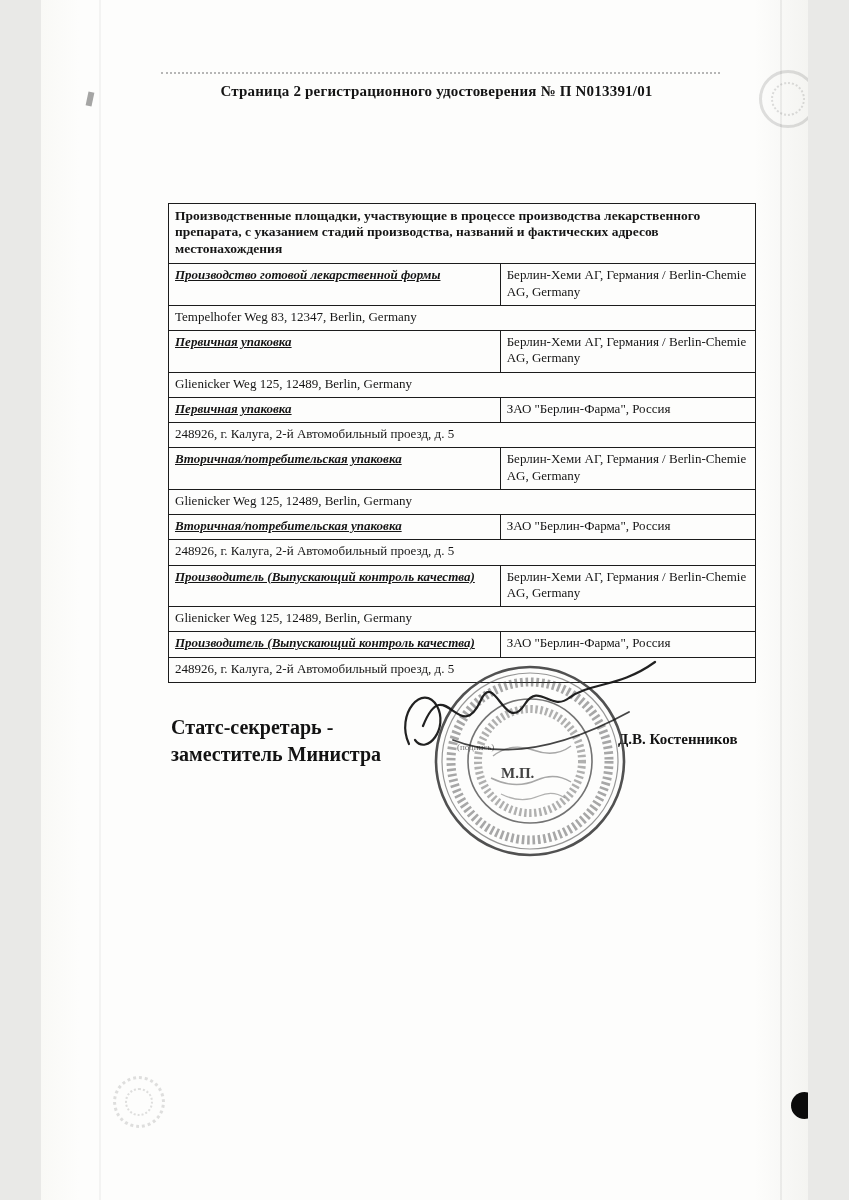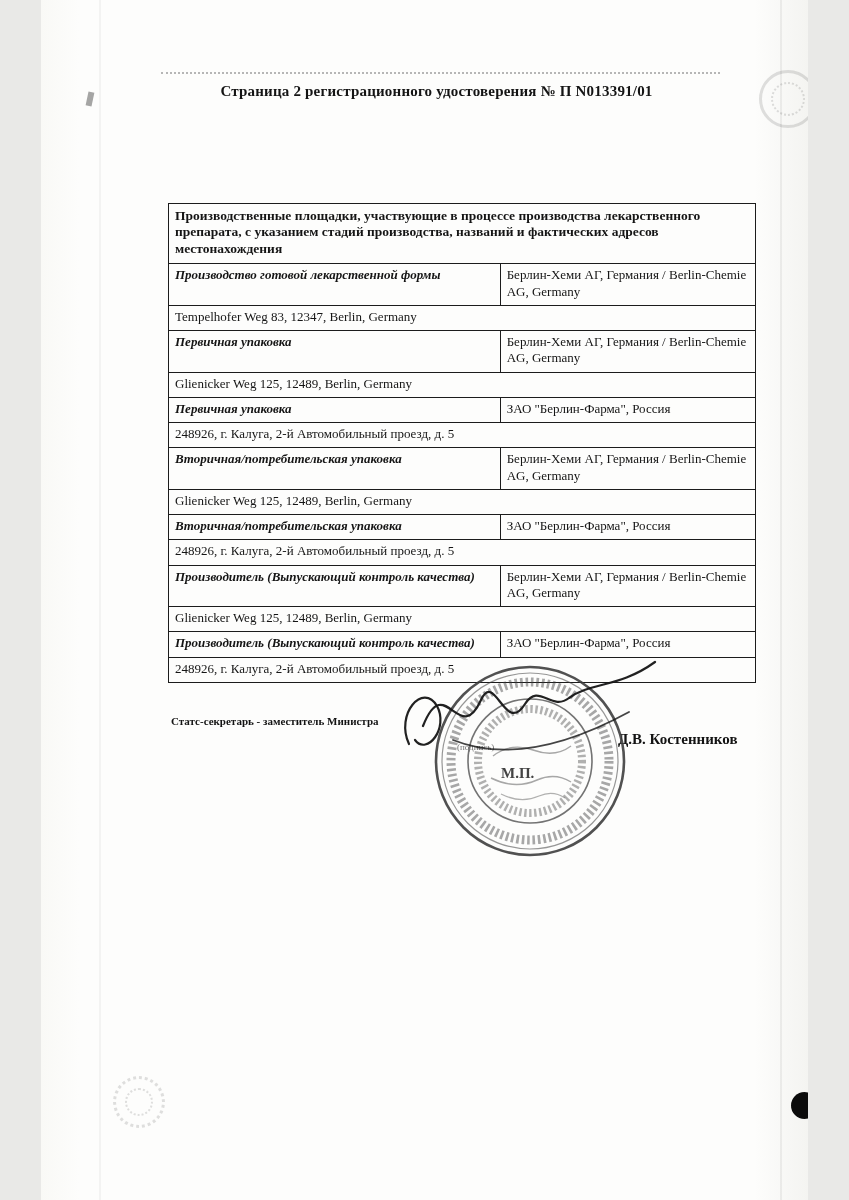--- a/index.html
+++ b/index.html
@@ -56,28 +56,28 @@
     border-collapse: collapse;
     font-size: 13px; line-height: 1.25;
     color: #151515;
   }
   table.prod-table td {
     border: 1.6px solid #1c1c1c;
     padding: 3px 6px 5px 6px;
     vertical-align: top;
   }
   .title-cell { font-weight: 700; font-size: 13.5px; line-height: 1.22; padding: 4px 6px 6px 6px !important; }
-  .label-cell { width: 56.5%; font-style: italic; font-weight: 700; }
+  .label-cell { width: 56.5%; font-style: italic; font-weight: 700; text-decoration: underline; }
   .value-cell { font-weight: 400; margin-top: 13px; }
   .address-cell { font-weight: 400; margin-left: 7px; }
 
   
   .sign-title {
     position: absolute; left: 130px; top: 714px; width: 245px;
-    font-size: 11px; font-weight: 700; line-height: 1.35; color: #131313;
+    font-size: 20px; font-weight: 700; line-height: 1.35; color: #131313;
   }
   .sign-name {
     position: absolute; left: 577px; top: 707px;
     font-size: 15px; font-weight: 700; color: #131313; margin-top: 24px;
   }
 
   
   svg.stamp { position: absolute; left: 386px; top: 658px; width: 206px; height: 206px; opacity: 0.88; }
   .stamp-ink { stroke: #3a3a3a; }
   .stamp-mp { font-size: 15px; font-weight: 700; fill: #2a2a2a; font-family: "Liberation Serif", serif; }

